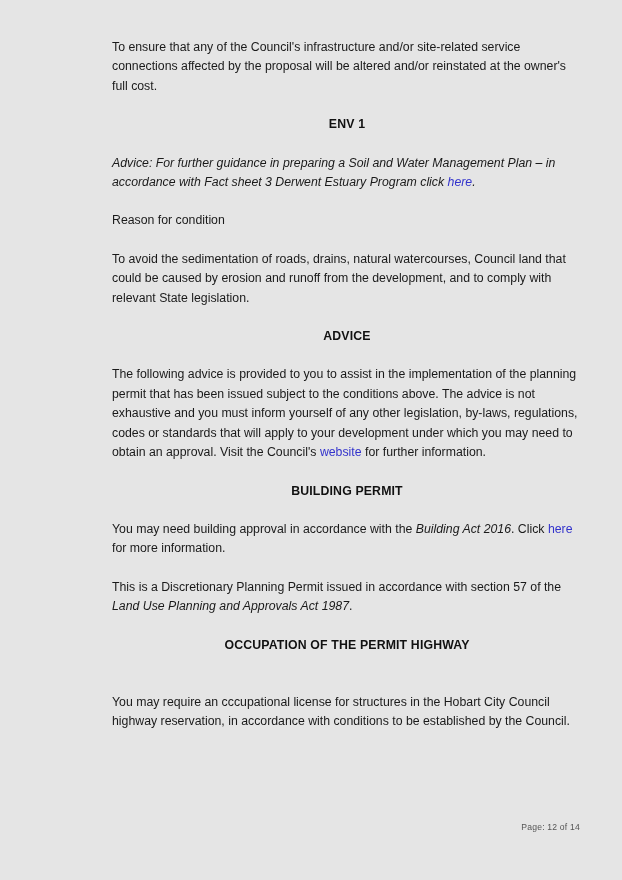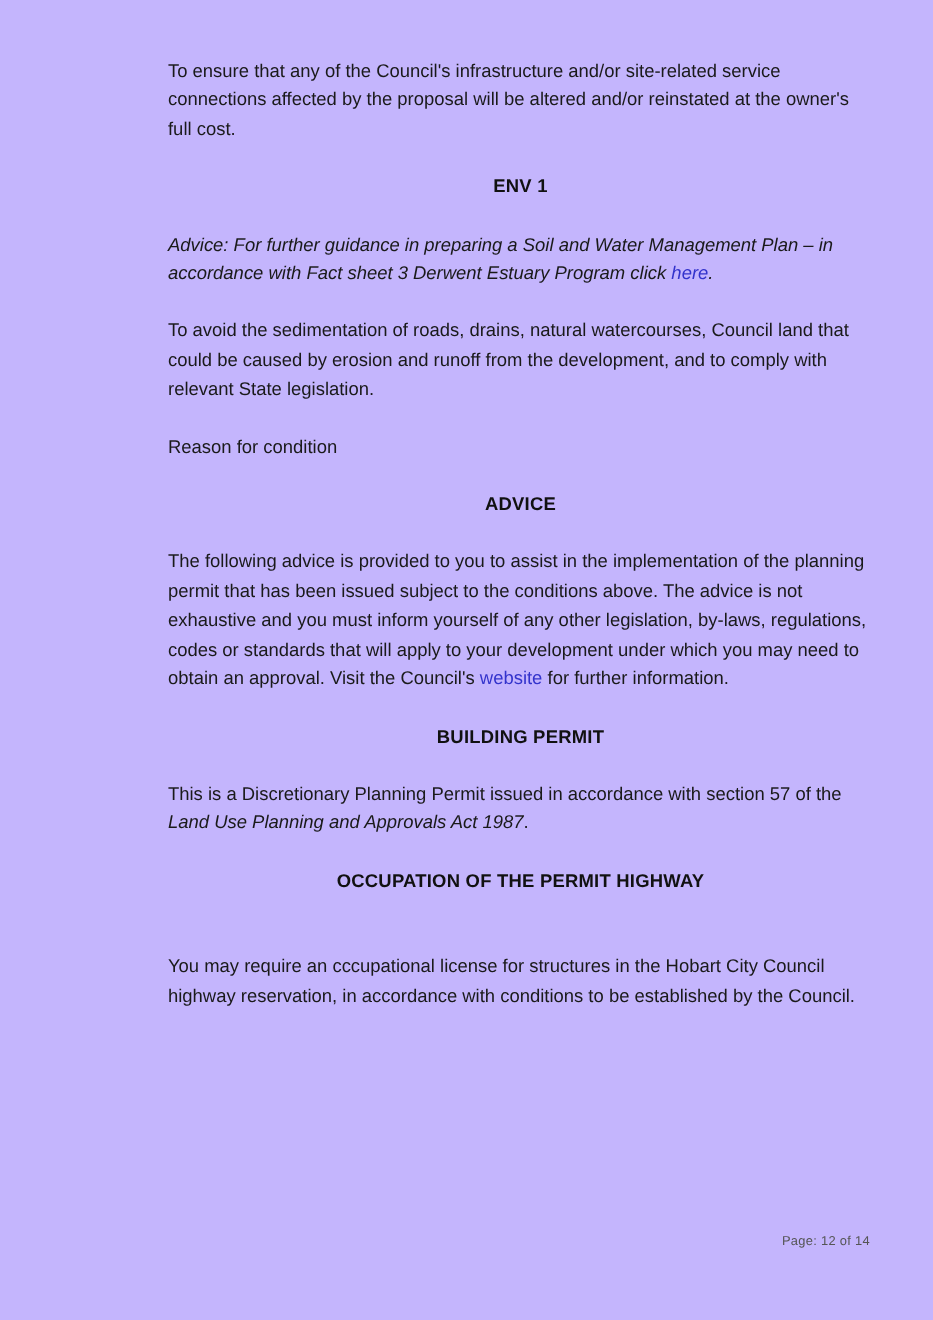--- a/index.html
+++ b/index.html
@@ -5,21 +5,21 @@
 <style>
   html, body {
     margin: 0;
     padding: 0;
     background: #ffffff;
   }
   .page {
     position: relative;
     width: 622px;
     height: 880px;
-    background: #c4b5fd;
+    background: #e5e5e5;
     overflow: hidden;
     font-family: "Liberation Sans", sans-serif;
     color: #1a1a1a;
   }
   .content {
     position: absolute;
     left: 112px;
     top: 38px;
     width: 470px;
   }
@@ -81,31 +81,32 @@
 <div class="page">
   <div class="content">
 
     <p class="body-text">To ensure that any of the Council's infrastructure and/or site-related service connections affected by the proposal will be altered and/or reinstated at the owner's full cost.</p>
 
     <h2 class="section-heading">ENV 1</h2>
 
 
     <p class="advice-italic"><span>Advice: For further guidance in preparing a Soil and Water Management Plan – in accordance with Fact sheet 3 Derwent Estuary Program click </span><a class="doc-link" href="#">here</a><span>.</span></p>
 
+    <p class="body-text">Reason for condition</p>
+
     <p class="body-text">To avoid the sedimentation of roads, drains, natural watercourses, Council land that could be caused by erosion and runoff from the development, and to comply with relevant State legislation.</p>
-
-    <p class="body-text">Reason for condition</p>
 
     <h2 class="section-heading">ADVICE</h2>
 
     <p class="body-text"><span>The following advice is provided to you to assist in the implementation of the planning permit that has been issued subject to the conditions above. The advice is not exhaustive and you must inform yourself of any other legislation, by-laws, regulations, codes or standards that will apply to your development under which you may need to obtain an approval. Visit the Council's </span><a class="doc-link" href="#">website</a><span> for further information.</span></p>
 
 
     <h2 class="section-heading">BUILDING PERMIT</h2>
 
+    <p class="body-text"><span>You may need building approval in accordance with the </span><span class="italic-title">Building Act 2016</span><span>. Click </span><a class="doc-link" href="#">here</a><span> for more information.</span></p>
 
     <p class="body-text"><span>This is a Discretionary Planning Permit issued in accordance with section 57 of the </span><span class="italic-title">Land Use Planning and Approvals Act 1987</span><span>.</span></p>
 
     <h2 class="section-heading extra-gap">OCCUPATION OF THE PERMIT HIGHWAY</h2>
 
     <p class="body-text">You may require an cccupational license for structures in the Hobart City Council highway reservation, in accordance with conditions to be established by the Council.</p>
 
   </div>
 
   <div class="footer">Page: 12 of 14</div>

